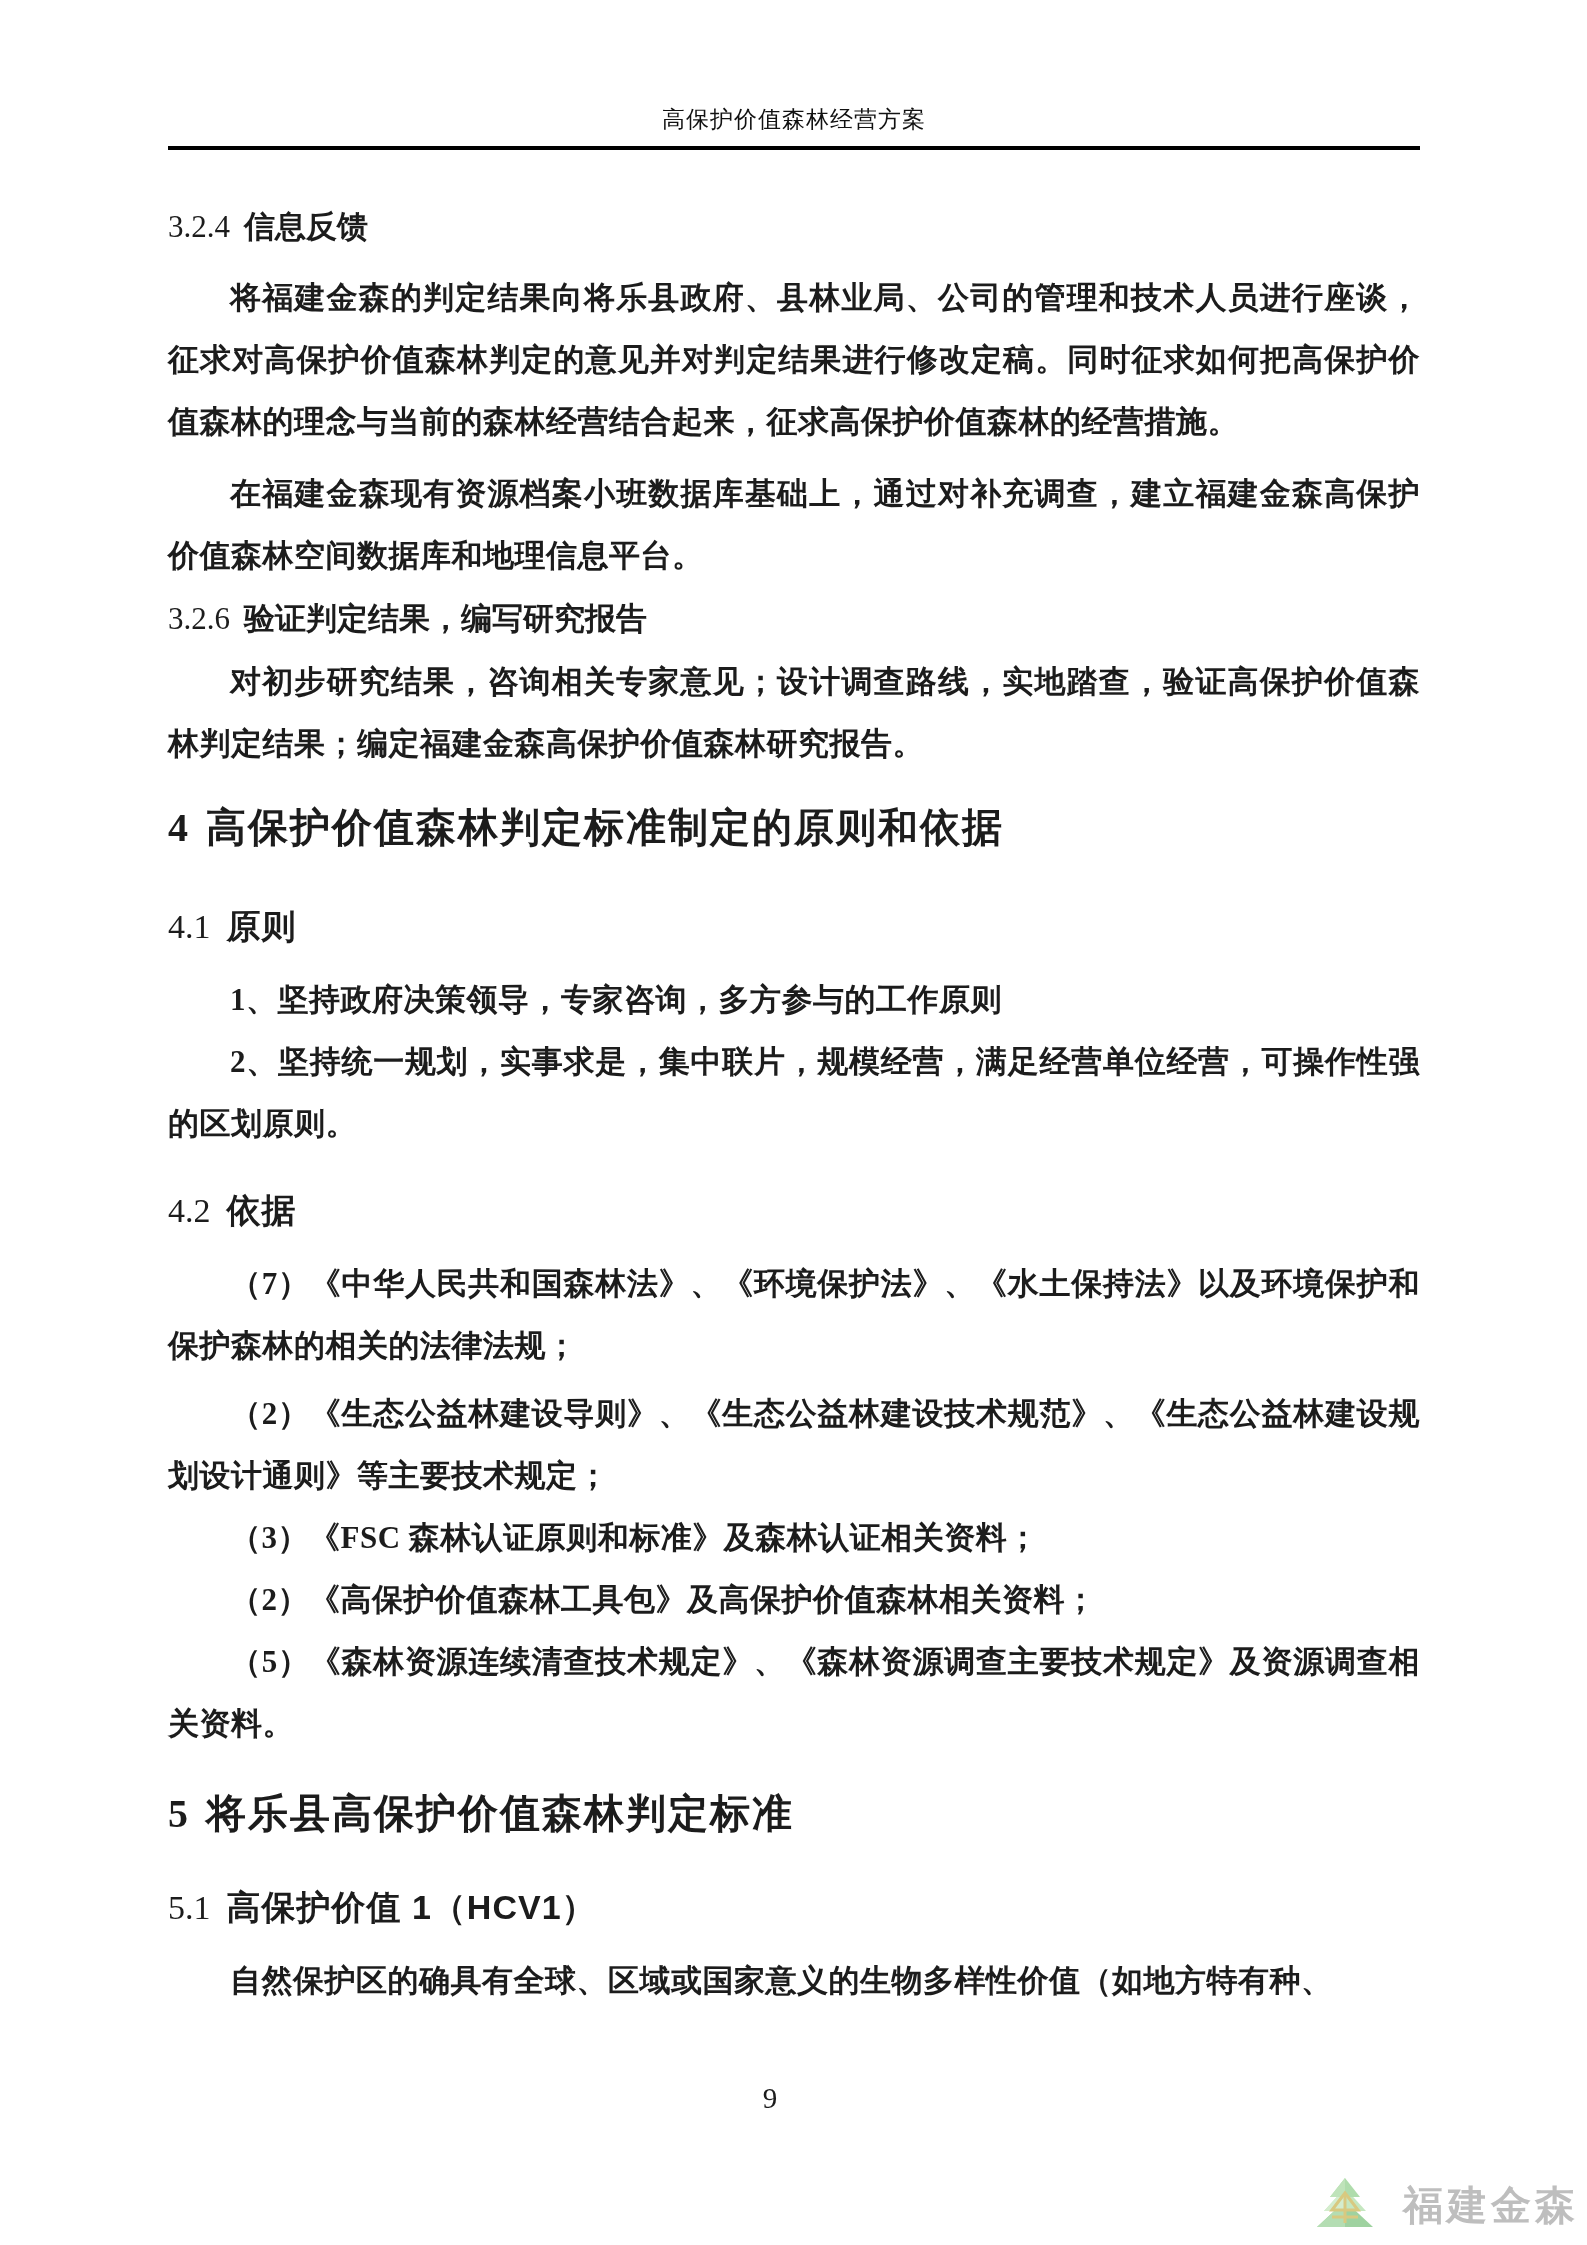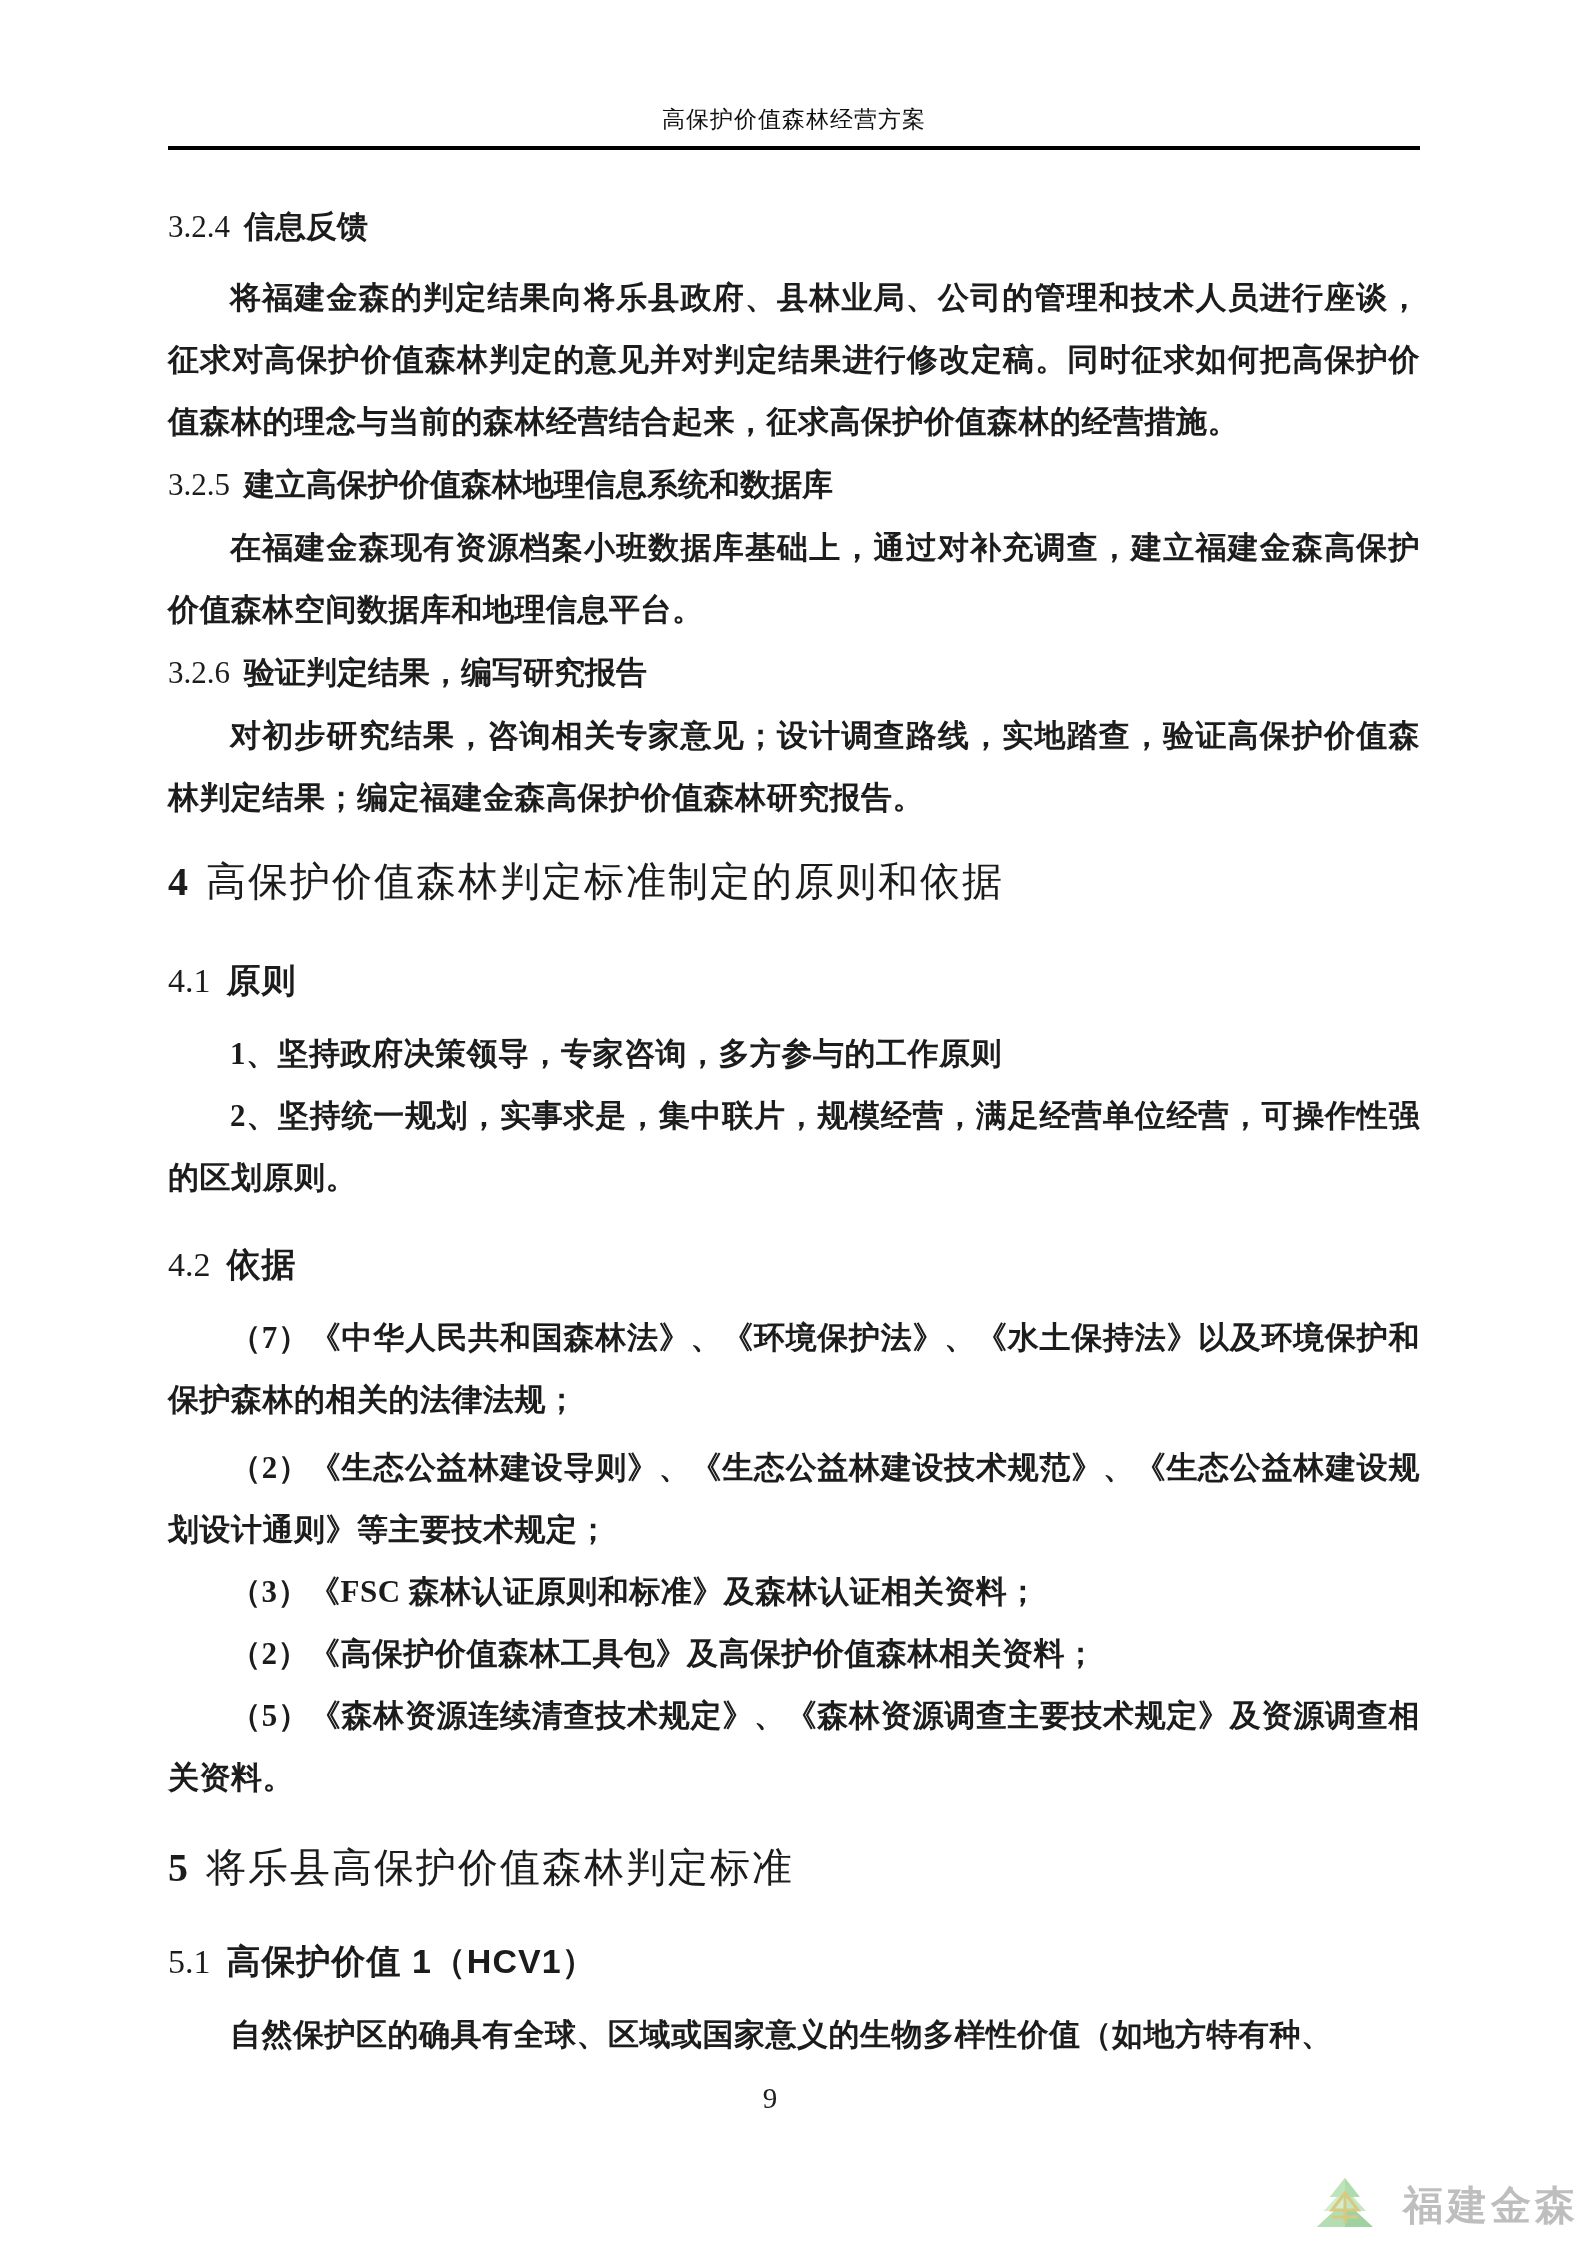--- a/index.html
+++ b/index.html
@@ -37,21 +37,21 @@
   .h324{margin-top:55px;}
   .h325{margin-top:10px;}
   .h326{margin-top:10px;}
   .chapter{
     margin:0;
     font-size:40px;
     line-height:56px;
     font-weight:700;
   }
   .chapter .num{font-family:"Liberation Serif", serif;font-weight:700;margin-right:18px;}
-  .chapter .txt{font-family:"Liberation Sans", sans-serif;font-weight:400;letter-spacing:2px;}
+  .chapter .txt{font-family:"Liberation Sans", sans-serif;font-weight:700;letter-spacing:2px;}
   .ch4{margin-top:24px;}
   .ch5{margin-top:30px;}
   .h2{
     margin:0;
     font-size:34px;
     line-height:60px;
     font-weight:600;
   }
   .h2 .num{font-family:"Liberation Serif", serif;font-weight:400;margin-right:16px;}
   .h2 .txt{font-family:"Liberation Sans", sans-serif;font-weight:600;letter-spacing:1px;}
@@ -107,21 +107,20 @@
 
 <div class="page">
   <div class="content">
 
     <div class="doc-header">高保护价值森林经营方案</div>
     <hr class="header-rule">
 
     <h3 class="h3 h324"><span class="num">3.2.4</span><span class="txt">信息反馈</span></h3>
     <p class="para p324">将福建金森的判定结果向将乐县政府、县林业局、公司的管理和技术人员进行座谈，征求对高保护价值森林判定的意见并对判定结果进行修改定稿。同时征求如何把高保护价值森林的理念与当前的森林经营结合起来，征求高保护价值森林的经营措施。</p>
 
-    <h3 class="h3 h325"><span class="num">3.2.5</span><span class="txt">建立高保护价值森林地理信息系统和数据库</span></h3>
     <p class="para p325">在福建金森现有资源档案小班数据库基础上，通过对补充调查，建立福建金森高保护价值森林空间数据库和地理信息平台。</p>
 
     <h3 class="h3 h326"><span class="num">3.2.6</span><span class="txt">验证判定结果，编写研究报告</span></h3>
     <p class="para p326">对初步研究结果，咨询相关专家意见；设计调查路线，实地踏查，验证高保护价值森林判定结果；编定福建金森高保护价值森林研究报告。</p>
 
     <h1 class="chapter ch4"><span class="num">4</span><span class="txt">高保护价值森林判定标准制定的原则和依据</span></h1>
 
     <h2 class="h2 h41"><span class="num">4.1</span><span class="txt">原则</span></h2>
     <p class="para p411">1、坚持政府决策领导，专家咨询，多方参与的工作原则</p>
     <p class="para p412">2、坚持统一规划，实事求是，集中联片，规模经营，满足经营单位经营，可操作性强的区划原则。</p>

